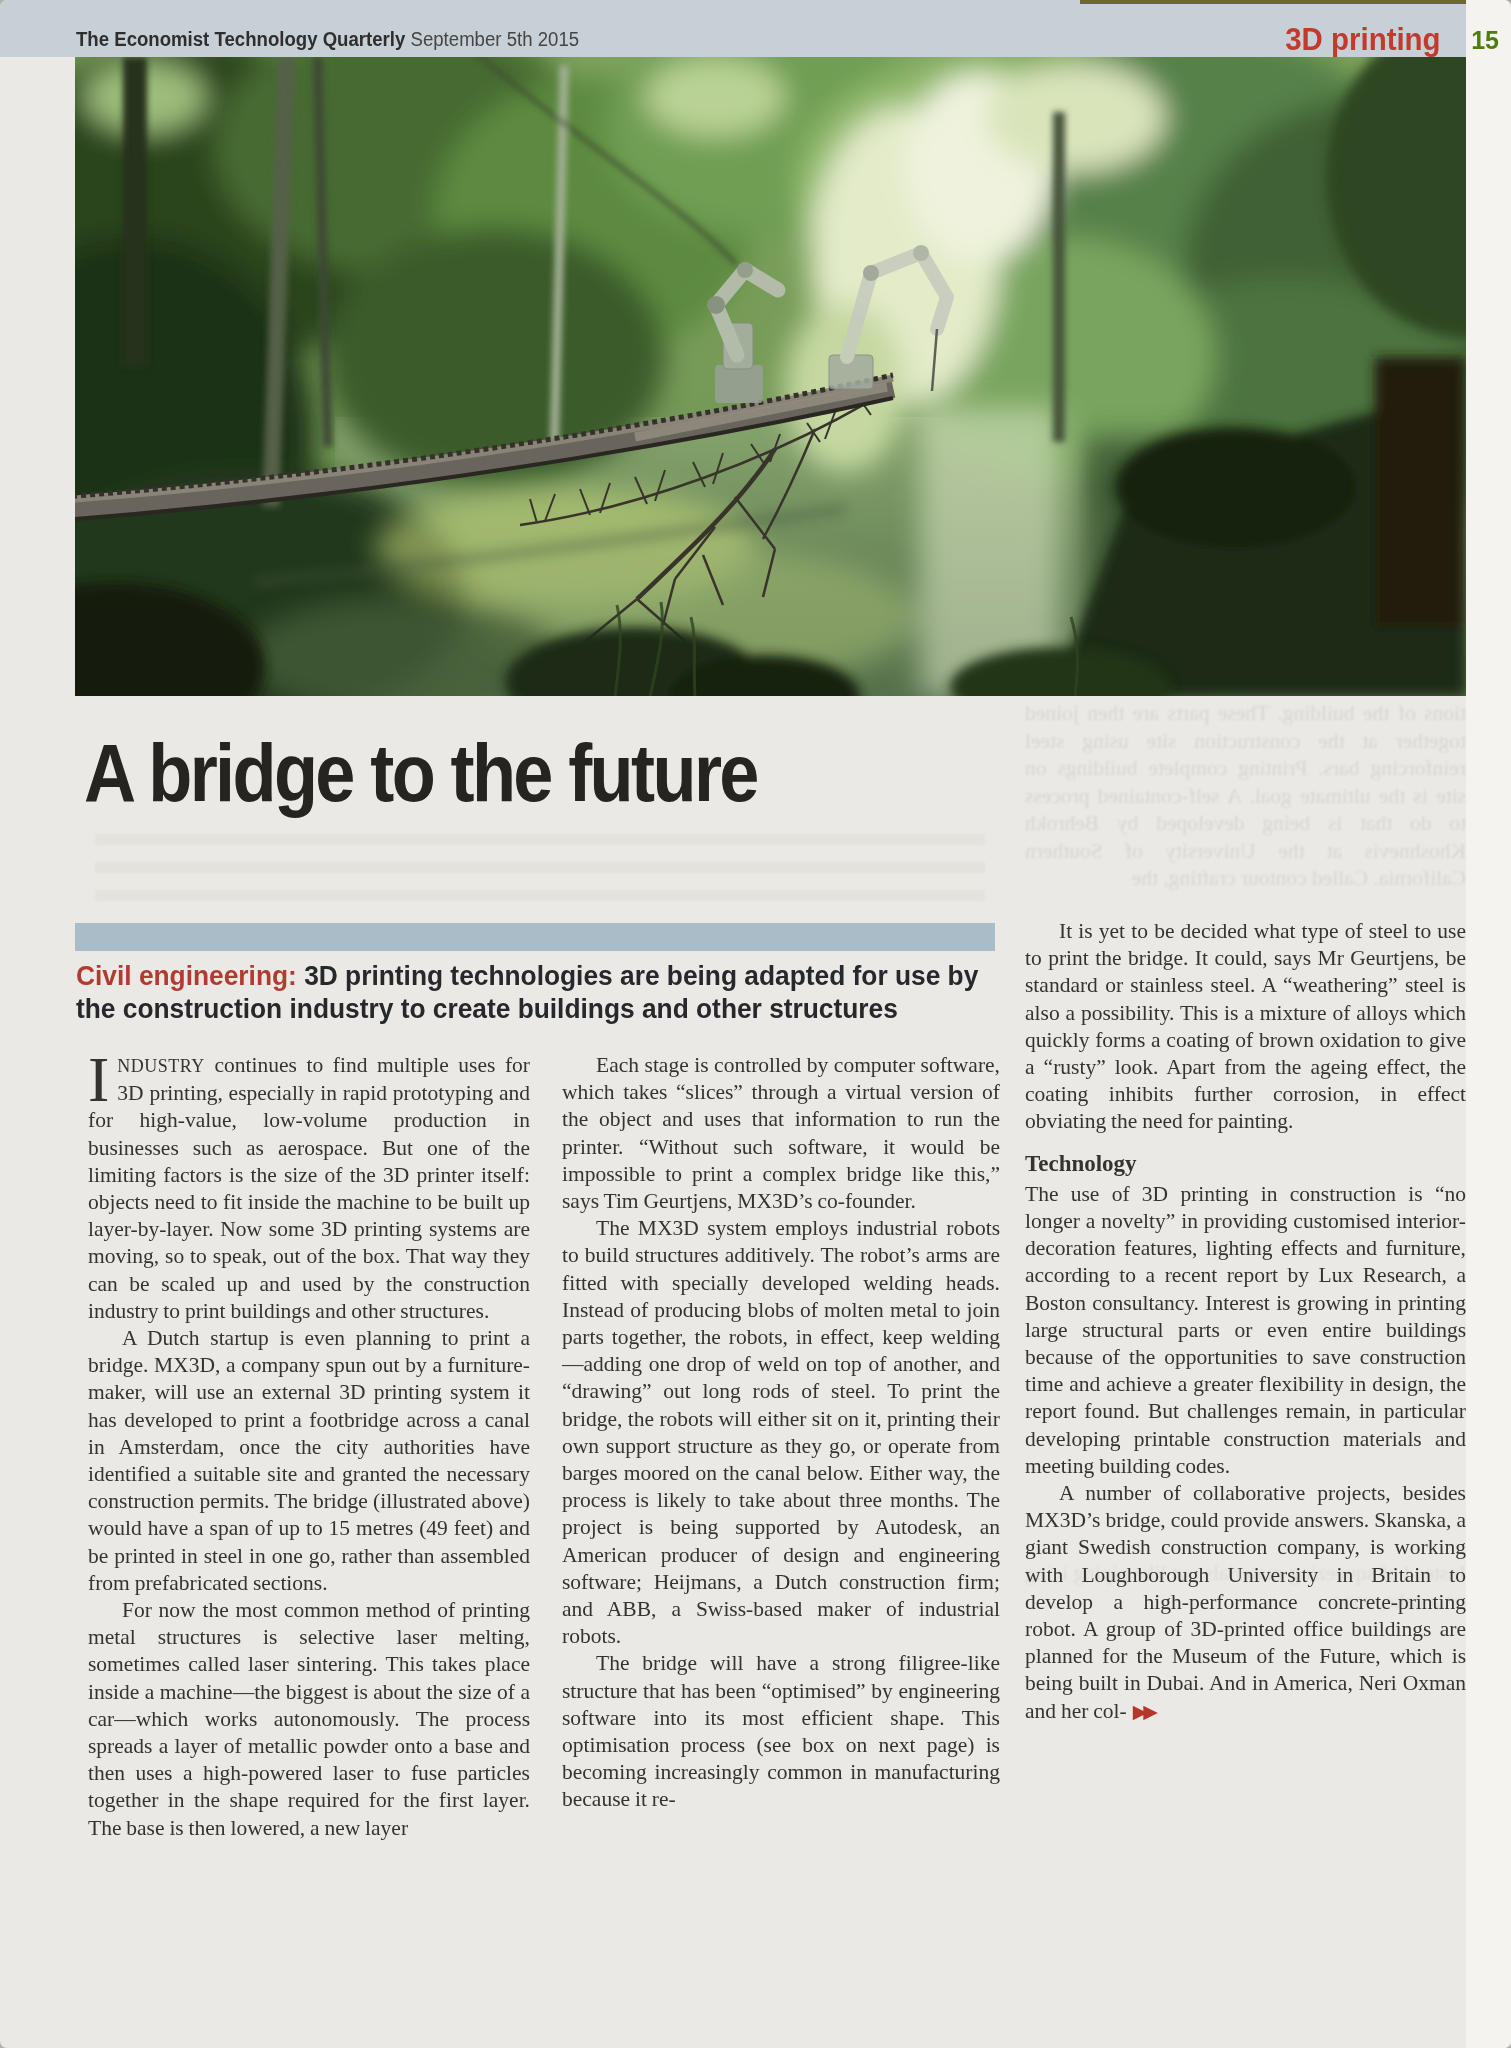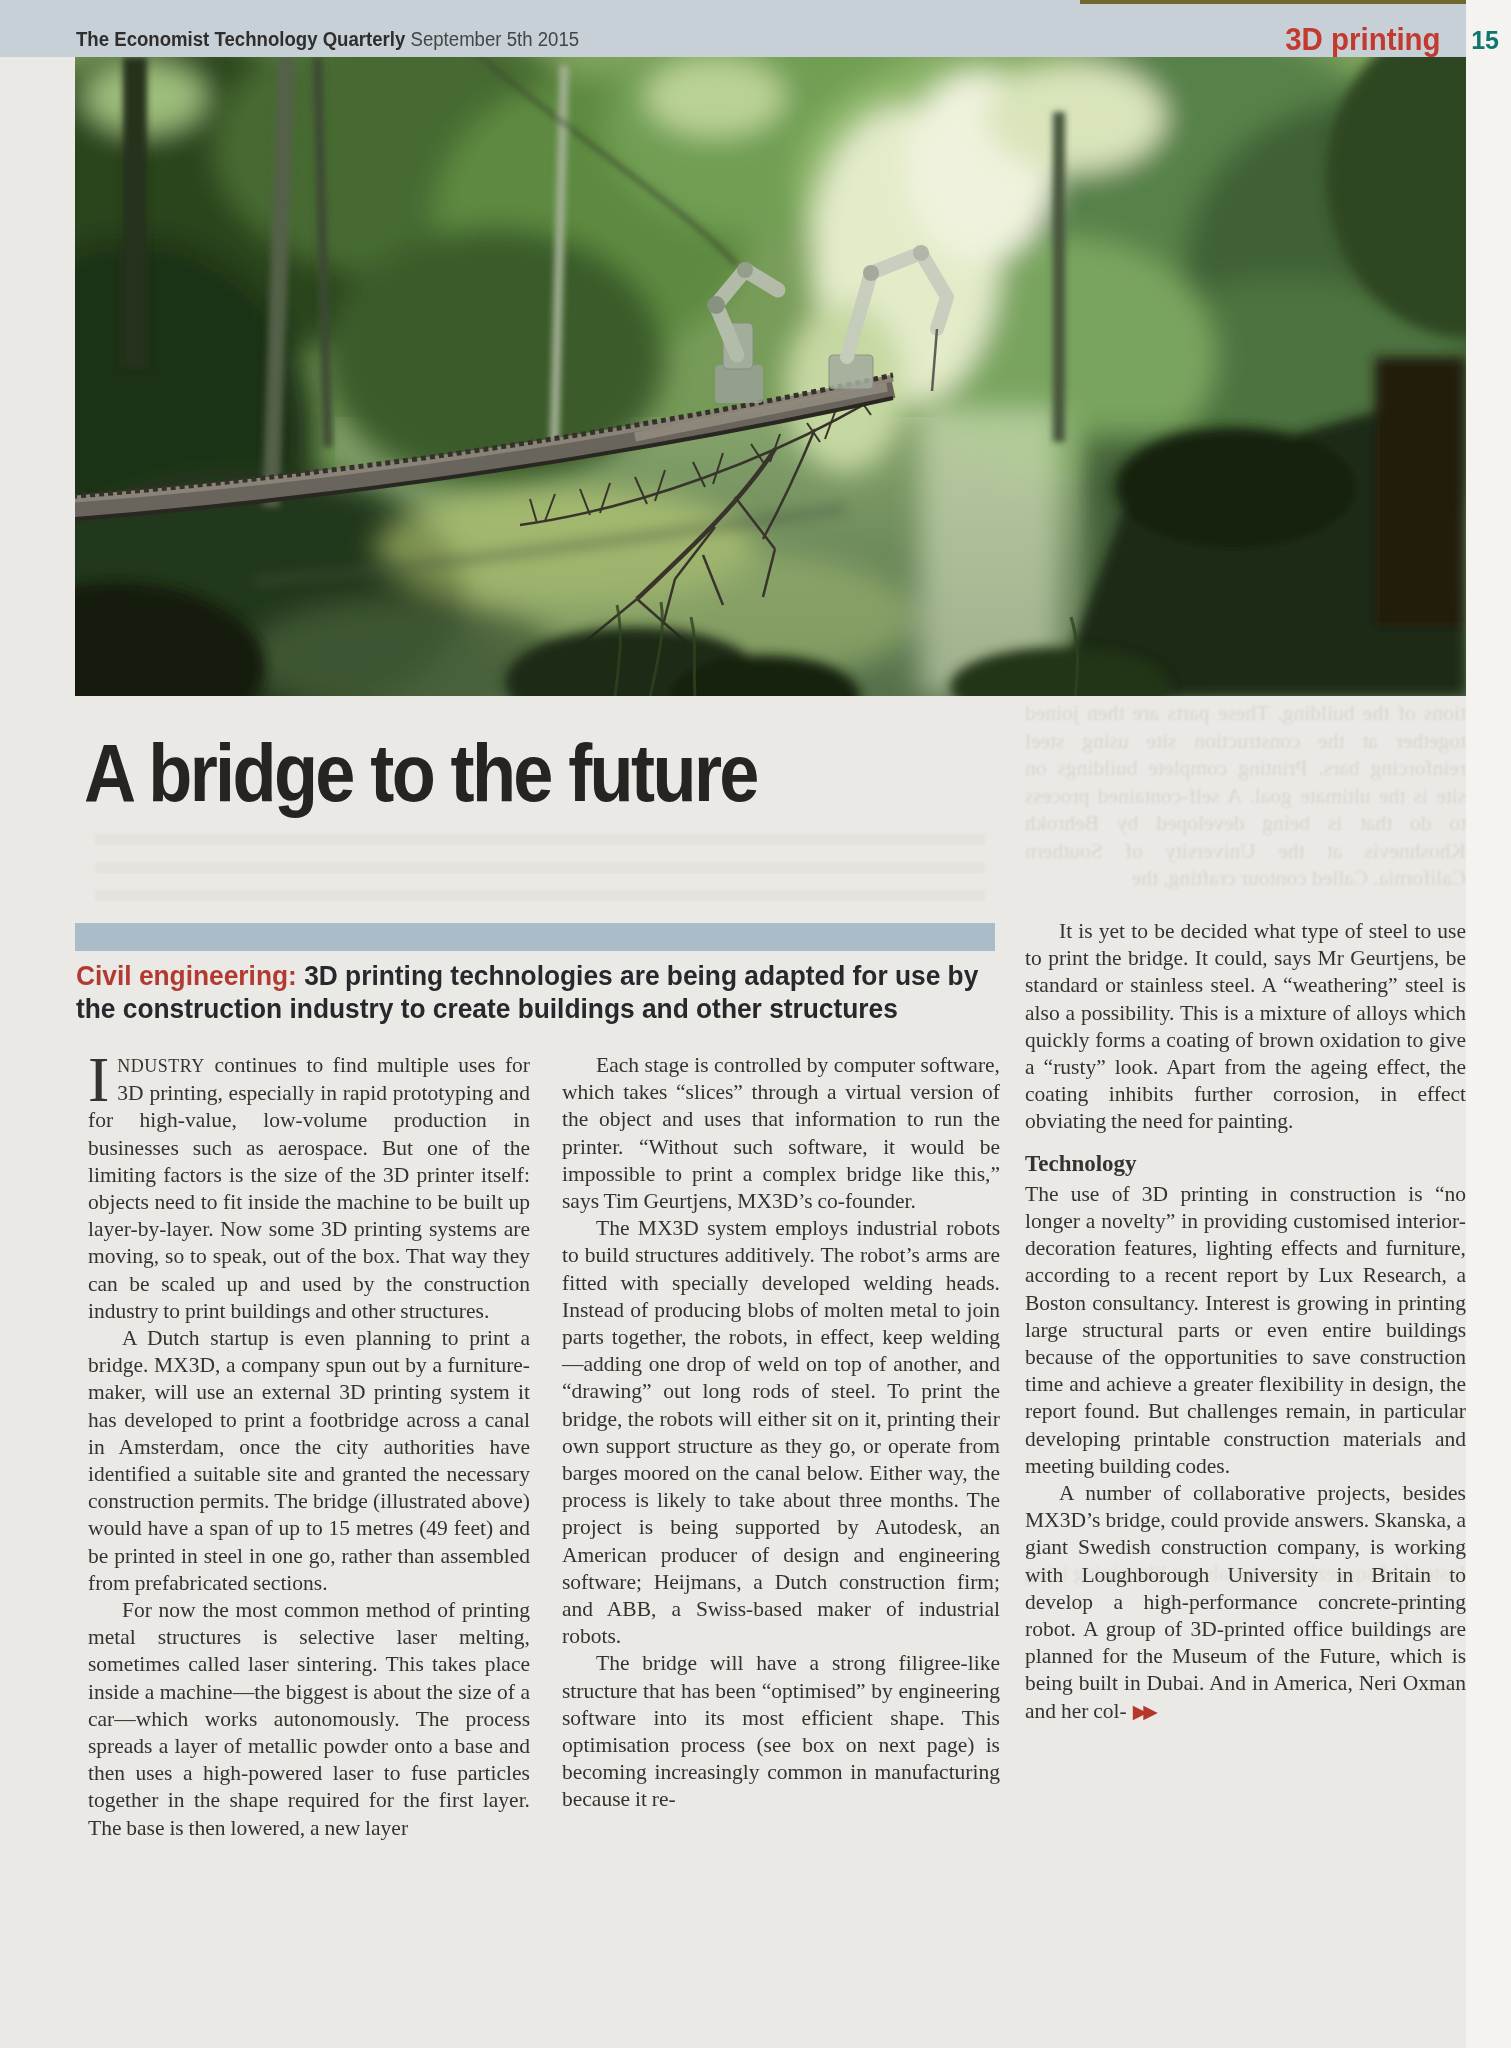--- a/index.html
+++ b/index.html
@@ -1,28 +1,28 @@
 <!DOCTYPE html>
 <html><head>
 <meta charset="utf-8">
 <style>
   html,body{margin:0;padding:0;background:#b0afac;}
   .page{position:relative;width:1511px;height:2048px;background:#ebe9e5;overflow:hidden;
-        font-family:"Liberation Serif",serif;color:#35332f;}
+        font-family:"Liberation Serif",serif;color:#35332f;border-radius:7px;}
   
   .top-band{position:absolute;left:0;top:0;width:1466px;height:57px;background:#c7d0d6;}
   .top-edge{position:absolute;left:1080px;top:0;width:386px;height:4px;background:#6f682e;}
   .right-margin{position:absolute;left:1466px;top:0;width:45px;height:2048px;background:#f4f3f0;}
   .masthead{position:absolute;left:76px;top:28px;font-family:"Liberation Sans",sans-serif;
             font-size:20px;transform:scaleX(.93);transform-origin:left;white-space:nowrap;color:#454545;}
   .masthead b{color:#2e2e2e;}
   .section-label{position:absolute;right:70px;top:22px;font-family:"Liberation Sans",sans-serif;
             font-size:31px;font-weight:bold;color:#c23a2e;transform:scaleX(.95);transform-origin:right;}
   .page-num{position:absolute;right:12px;top:26px;font-family:"Liberation Sans",sans-serif;
-            font-size:25px;font-weight:bold;color:#0f766e;}
+            font-size:25px;font-weight:bold;color:#4d7c0f;}
   
   .photo{position:absolute;left:75px;top:57px;width:1391px;height:639px;overflow:hidden;background:#5f8148;}
   .photo svg{display:block;}
   
   .headline{position:absolute;left:84px;top:726px;font-family:"Liberation Sans",sans-serif;
             font-size:82px;font-weight:bold;letter-spacing:-3px;color:#262420;
             transform:scaleX(.88);transform-origin:left;white-space:nowrap;}
   .blue-bar{position:absolute;left:75px;top:923px;width:920px;height:28px;background:#a9bcc8;}
   .standfirst{position:absolute;left:76px;top:959px;width:980px;font-family:"Liberation Sans",sans-serif;
             font-size:28px;font-weight:bold;line-height:33px;color:#26282b;

